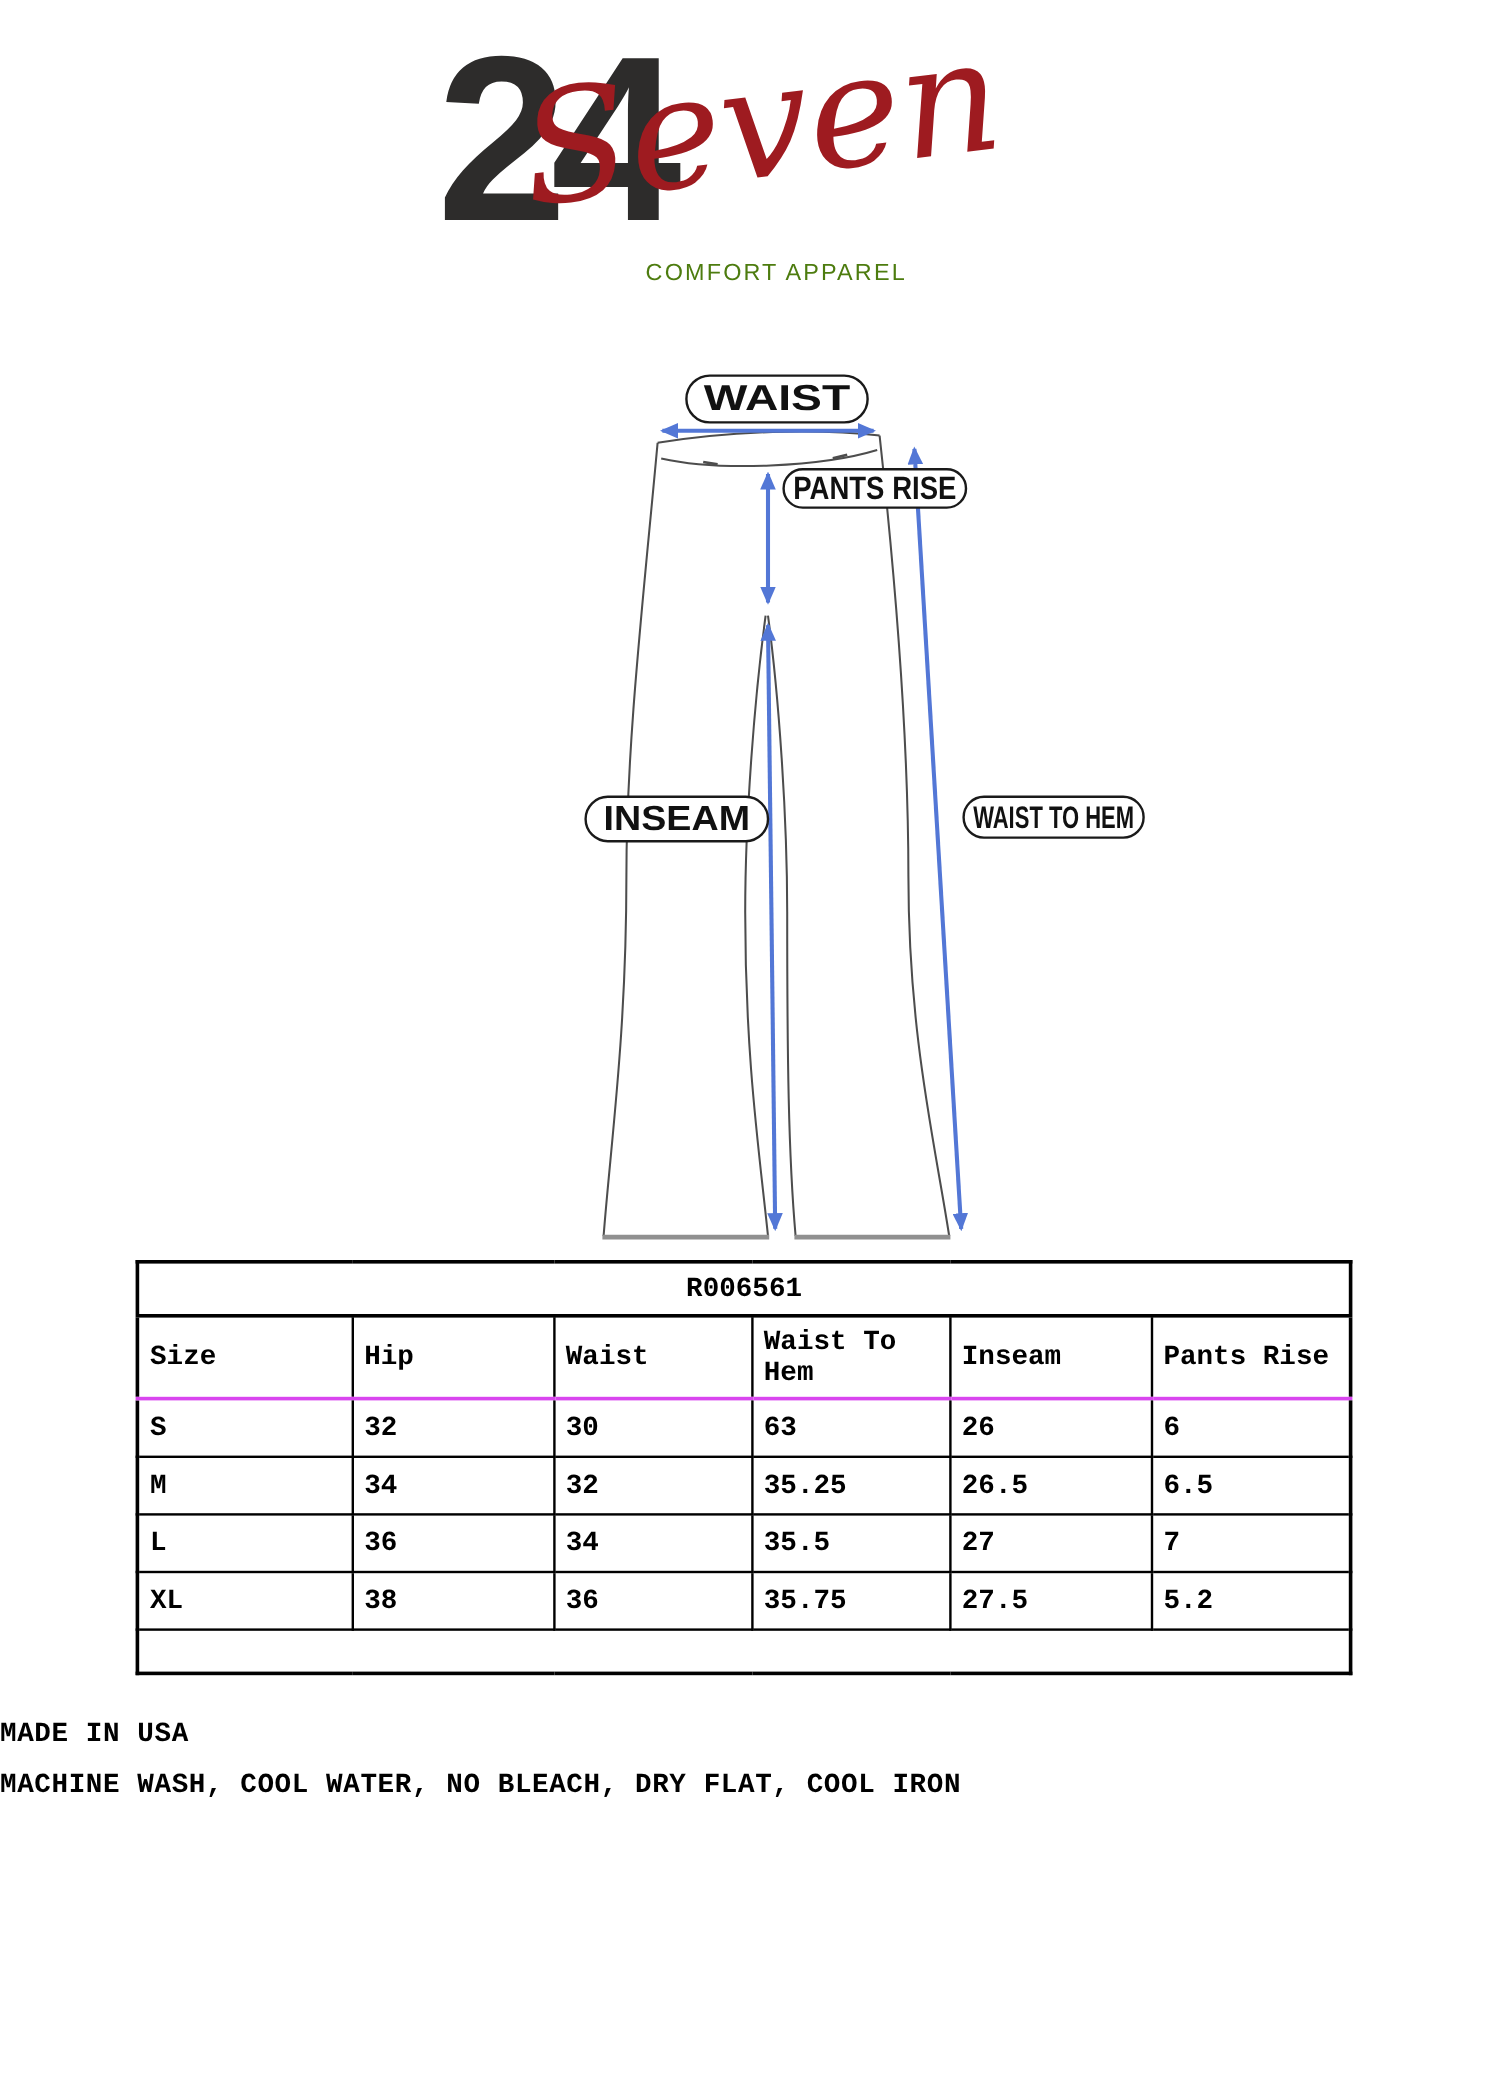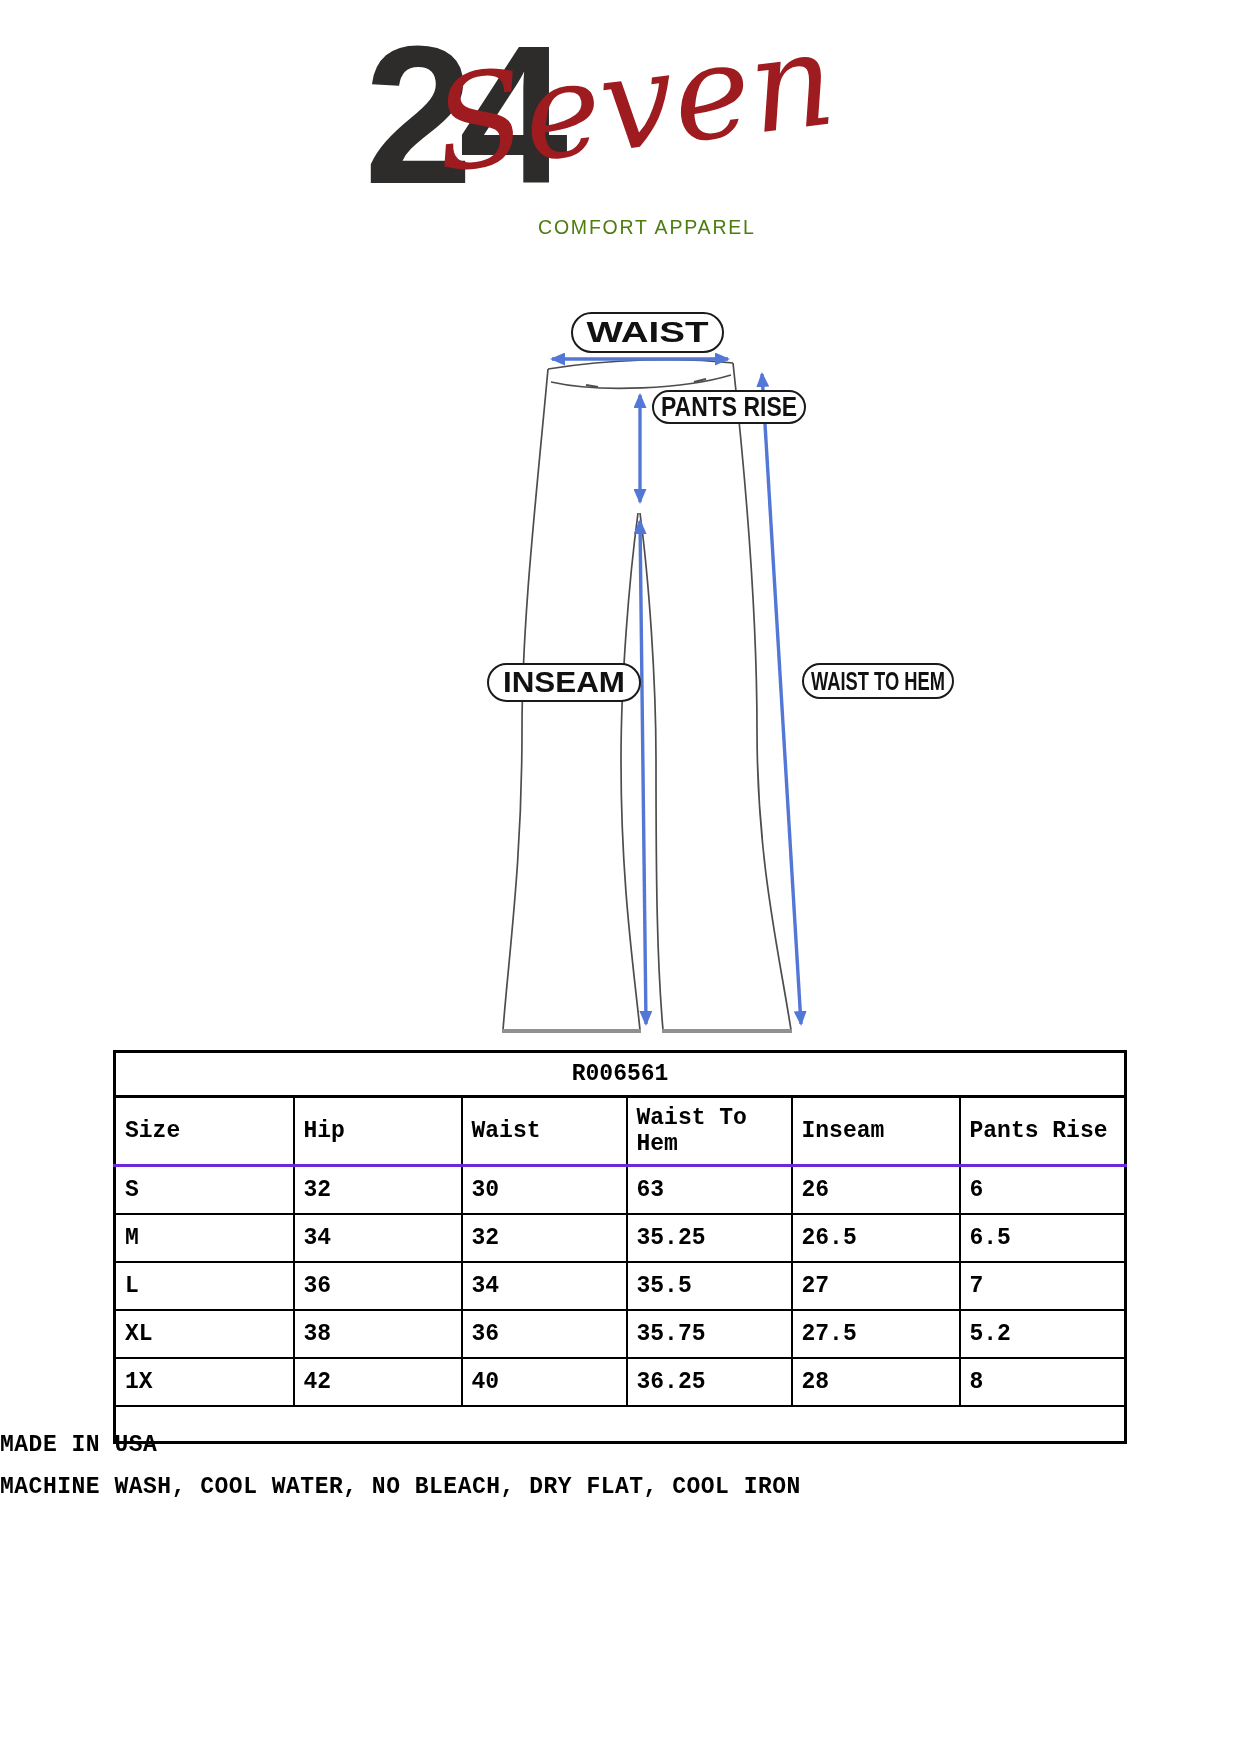--- a/index.html
+++ b/index.html
@@ -38,21 +38,21 @@
     position:absolute;left:113px;top:1050px;width:1011px;
     border-collapse:collapse;table-layout:fixed;
     border:3px solid #000;
     font-family:"Liberation Mono",monospace;font-weight:bold;
     font-size:23px;color:#000000;
   }
   table.size-table td, table.size-table th{
     border:2px solid #000;padding:2px 9px;text-align:left;vertical-align:middle;
   }
   table.size-table .style-cell{height:38px;text-align:center;border-bottom:3px solid #000;}
-  table.size-table th{height:62px;border-bottom:3px solid #6d28d9;font-weight:bold;margin-left:24px;}
+  table.size-table th{height:62px;border-bottom:3px solid #d946ef;font-weight:bold;margin-left:24px;}
   table.size-table td.data{height:42px;}
   table.size-table td.blank{height:30px;}
 
   
   .footer-line{
     position:absolute;left:0;width:1238px;text-align:left;
     font-family:"Liberation Mono",monospace;font-weight:bold;
     font-size:23px;color:#000;letter-spacing:0.5px;
   }
   .fl-1{top:1432px;} .fl-2{top:1474px;} .fl-3{top:1516px;}
@@ -170,28 +170,20 @@
       </tr>
       <tr>
         <td class="data">XL</td>
         <td class="data">38</td>
         <td class="data">36</td>
         <td class="data">35.75</td>
         <td class="data">27.5</td>
         <td class="data">5.2</td>
       </tr>
       <tr>
-        <td class="data">1X</td>
-        <td class="data">42</td>
-        <td class="data">40</td>
-        <td class="data">36.25</td>
-        <td class="data">28</td>
-        <td class="data">8</td>
-      </tr>
-      <tr>
         <td class="blank" colspan="6"></td>
       </tr>
     </tbody>
   </table>
 
   <div class="footer-line fl-1">MADE IN USA</div>
   <div class="footer-line fl-2">MACHINE WASH, COOL WATER, NO BLEACH, DRY FLAT, COOL IRON</div>
 
 </div>
 

